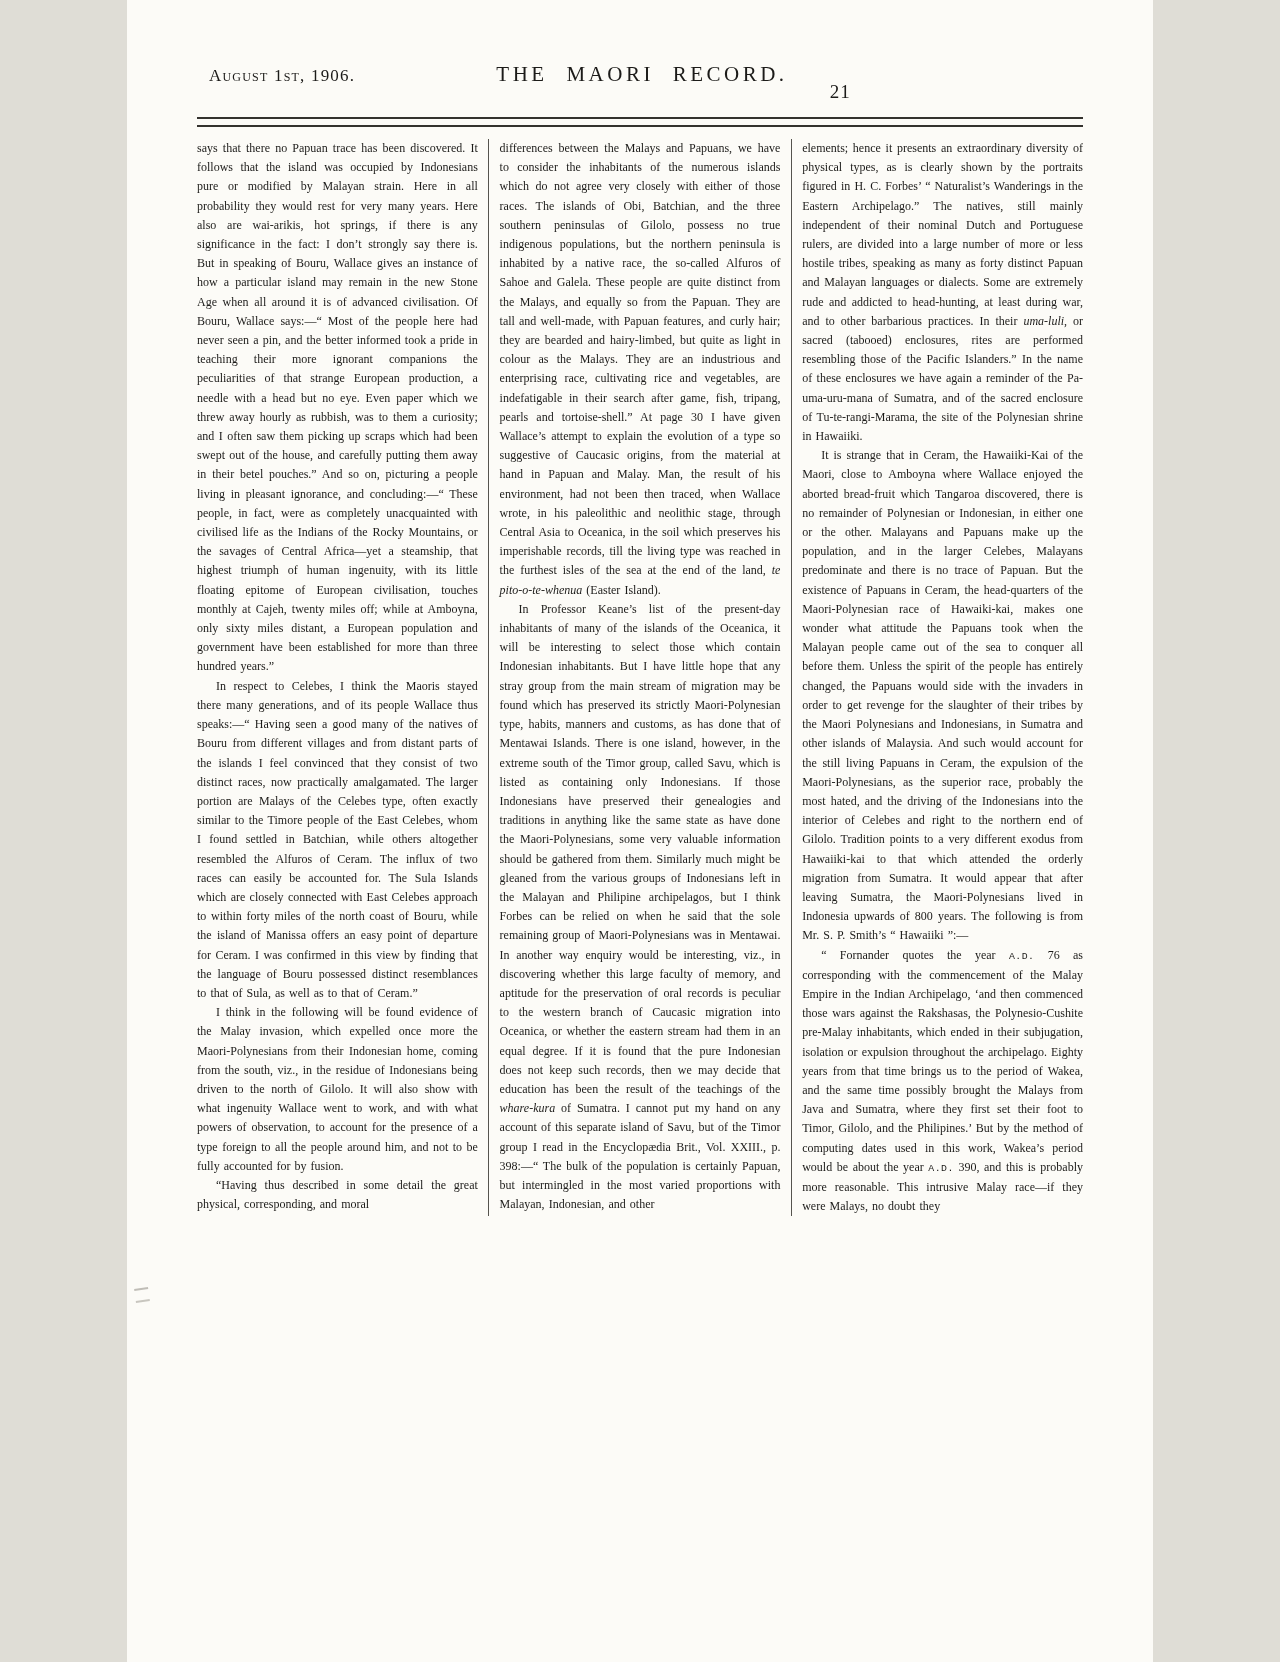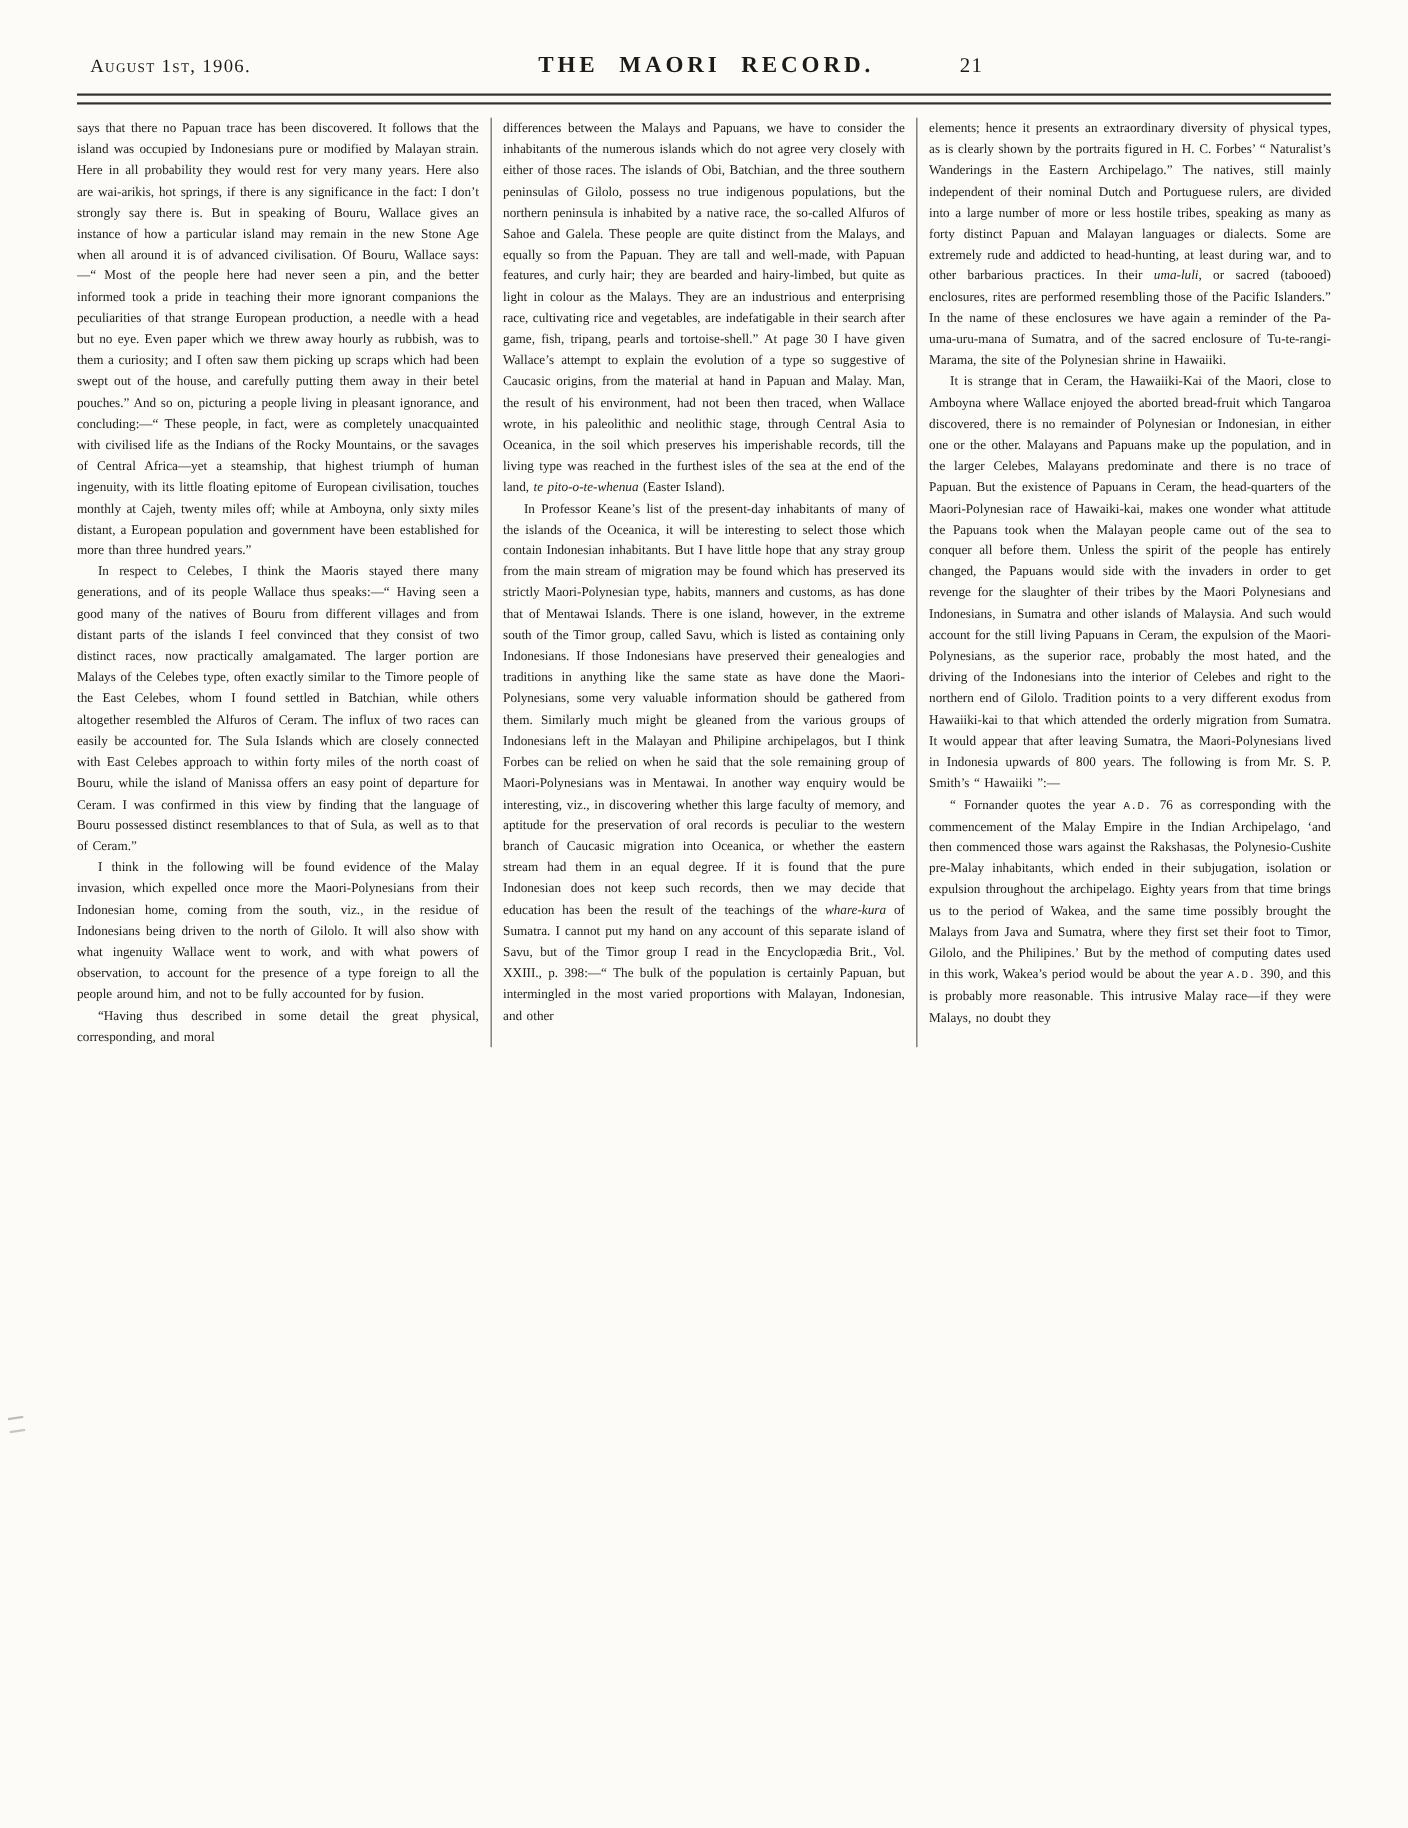--- a/index.html
+++ b/index.html
@@ -1,29 +1,29 @@
 <!DOCTYPE html>
 <html><head>
 <meta charset="utf-8">
 <style>
   html,body { margin:0; padding:0; background:#dfddd6; }
   .page {
     position:relative;
-    width:1280px; height:1662px;
+    width:1026px; height:1662px;
     box-sizing:border-box;
     margin:0 auto;
     padding:46px 70px 0 70px;
     background:#fcfbf7;
     color:#1c1b19;
     font-family:"Liberation Serif","DejaVu Serif",serif;
     overflow:hidden;
   }
   .masthead { display:flex; align-items:baseline; padding:0 8px 0 12px; margin-bottom:14px; }
   .date { flex:1; font-size:17px; font-variant:small-caps; letter-spacing:1.2px; }
-  .title { flex:1.4; text-align:center; font-size:21px; font-weight:bold; margin:0; letter-spacing:3.5px; word-spacing:10px; white-space:nowrap; }
+  .title { flex:1.4; text-align:center; font-size:21px; font-weight:normal; margin:16px; letter-spacing:3.5px; word-spacing:10px; white-space:nowrap; }
   .pagenum { flex:1; text-align:left; font-size:19px; letter-spacing:1px; align-self:flex-end; }
   .double-rule { height:6px; border-top:2.5px solid #34322e; border-bottom:2px solid #34322e; margin-bottom:12px; }
   .columns { display:flex; align-items:stretch; }
   .col { width:366px; font-size:12px; line-height:19.2px; text-align:justify; }
   .vrule { width:1px; background:#55534e; margin:0 10.5px; }
   .para { margin:0; word-spacing:0.09em; }
   .para.indent { text-indent:19px; }
   .italic { font-style:italic; }
   .smallcaps { font-size:0.82em; letter-spacing:0.5px;font-family:Liberation Mono, monospace; }
   .margin-mark {

